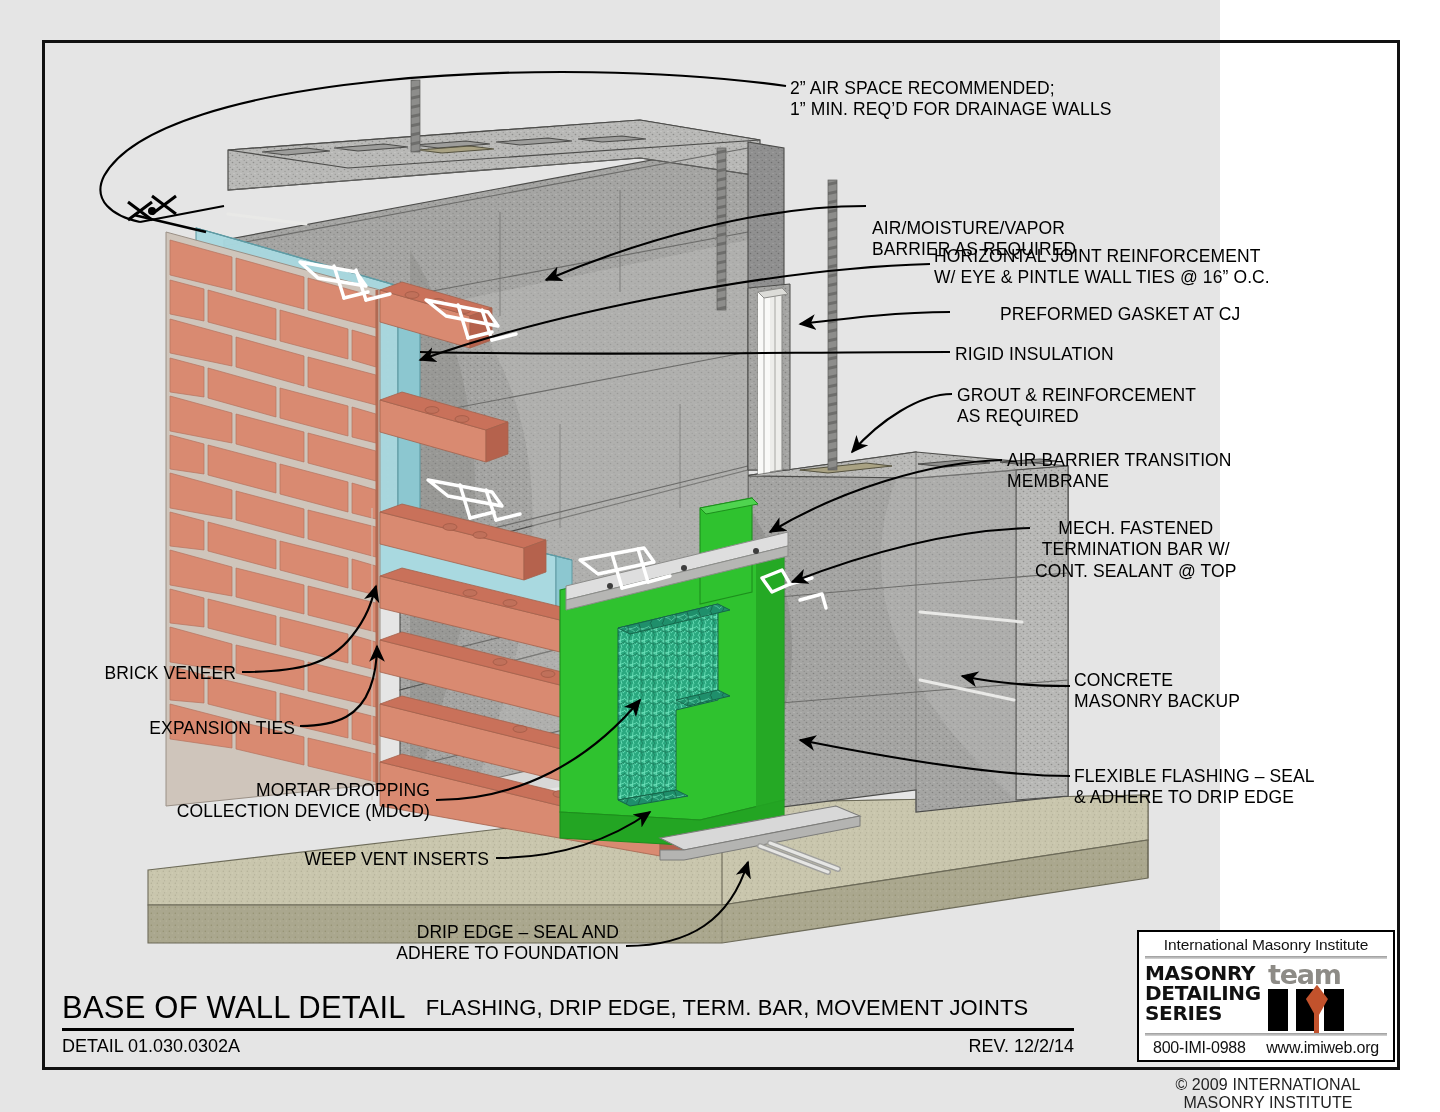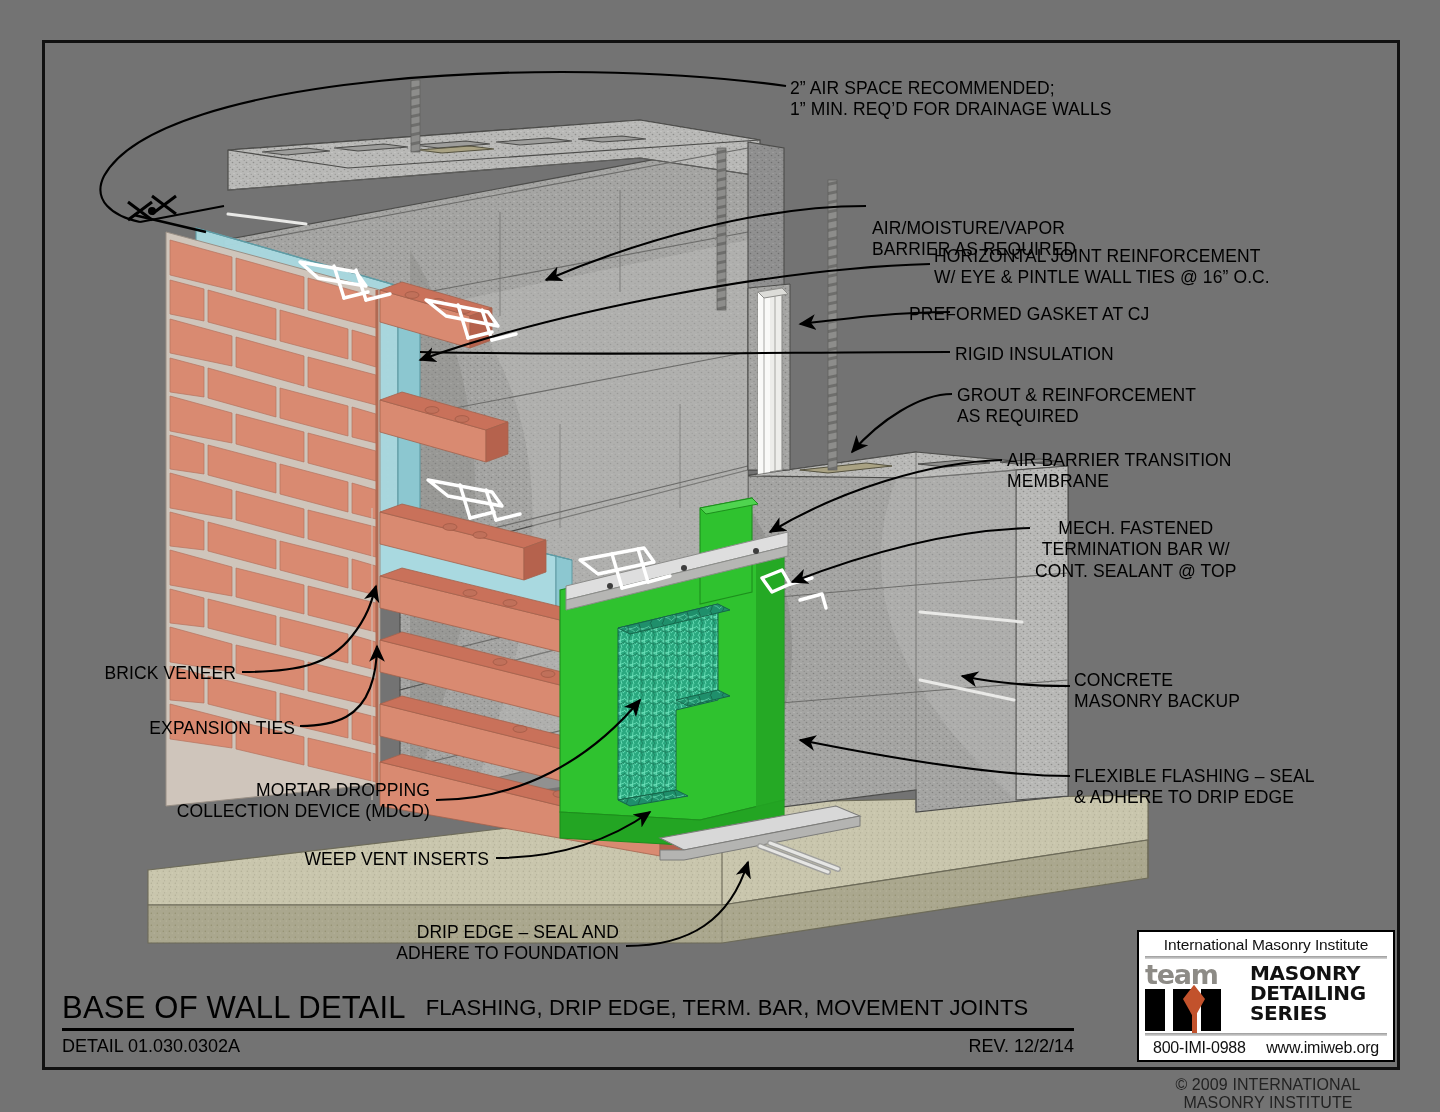--- a/index.html
+++ b/index.html
@@ -1,18 +1,18 @@
 <!DOCTYPE html>
 <html><head>
 <meta charset="utf-8">
 <title>Base of Wall Detail</title>
 <style>
   html,body{margin:0;padding:0;background:#ffffff;}
   body{width:1440px;height:1112px;font-family:"Liberation Sans",sans-serif;overflow:hidden;}
-  #sheet{position:relative;width:1440px;height:1112px;background:#737373;}
+  #sheet{position:relative;width:1220px;height:1112px;background:#e5e5e5;}
   #frame{position:absolute;left:42px;top:40px;width:1358px;height:1030px;border:3px solid #111;box-sizing:border-box;}
   #art{position:absolute;left:0;top:0;width:1440px;height:1112px;}
   .lbl{position:absolute;font-family:"Liberation Sans",sans-serif;font-size:17.5px;letter-spacing:.1px;
        color:#000;line-height:1.22;white-space:pre;font-weight:400;}
   .lbl.r{text-align:right;}
   
   #titleblock{position:absolute;left:62px;top:990px;width:1012px;}
   #tb-row1{display:flex;align-items:center;border-bottom:3px solid #000;padding-bottom:2px;}
   #tb-main{font-size:31px;letter-spacing:.2px;}
   #tb-sub{font-size:22px;margin-left:20px;letter-spacing:.1px;}
@@ -410,21 +410,21 @@
     </g>
   </svg>
 
   <div id="callouts">
     <div class="lbl" style="left:790px;top:78px;">2” AIR SPACE RECOMMENDED;
 1” MIN. REQ’D FOR DRAINAGE WALLS</div>
     <div class="lbl" style="left:872px;top:190px;margin-top:28px;">AIR/MOISTURE/VAPOR
 BARRIER AS REQUIRED</div>
     <div class="lbl" style="left:934px;top:246px;">HORIZONTAL JOINT REINFORCEMENT
 W/ EYE &amp; PINTLE WALL TIES @ 16” O.C.</div>
-    <div class="lbl" style="left:909px;top:304px;">PREFORMED GASKET AT CJ</div>
+    <div class="lbl" style="left:1000px;top:304px;">PREFORMED GASKET AT CJ</div>
     <div class="lbl" style="left:955px;top:344px;">RIGID INSULATION</div>
     <div class="lbl" style="left:957px;top:385px;">GROUT &amp; REINFORCEMENT
 AS REQUIRED</div>
     <div class="lbl" style="left:1007px;top:450px;">AIR BARRIER TRANSITION
 MEMBRANE</div>
     <div class="lbl" style="left:1035px;top:518px;text-align:center;">MECH. FASTENED
 TERMINATION BAR W/
 CONT. SEALANT @ TOP</div>
     <div class="lbl" style="left:1074px;top:670px;">CONCRETE
 MASONRY BACKUP</div>
@@ -449,35 +449,35 @@
     <div id="tb-row2">
       <span>DETAIL 01.030.0302A</span>
       <span>REV. 12/2/14</span>
     </div>
   </div>
 
   <div id="logo">
     <div id="logo-top">International Masonry Institute</div>
     <div class="logo-rule"></div>
     <div id="logo-mid">
+      <div id="logo-mds">
+        <div>MASONRY</div>
+        <div>DETAILING</div>
+        <div>SERIES</div>
+      </div>
       <div id="logo-team">
         <div id="team-word">team</div>
         <div id="team-bars">
           <i style="left:0px;width:20px;"></i>
           <i style="left:28px;width:20px;"></i>
           <i style="left:56px;width:20px;"></i>
           <span id="imi-diamond"></span>
           <span id="imi-stem"></span>
         </div>
       </div>
-      <div id="logo-mds">
-        <div>MASONRY</div>
-        <div>DETAILING</div>
-        <div>SERIES</div>
-      </div>
     </div>
     <div class="logo-rule"></div>
     <div id="logo-bot">
       <span>800-IMI-0988</span>
       <span style="display:inline-block;width:12px;"></span>
       <span>www.imiweb.org</span>
     </div>
   </div>
 
   <div id="copyright">© 2009 INTERNATIONAL MASONRY INSTITUTE</div>

